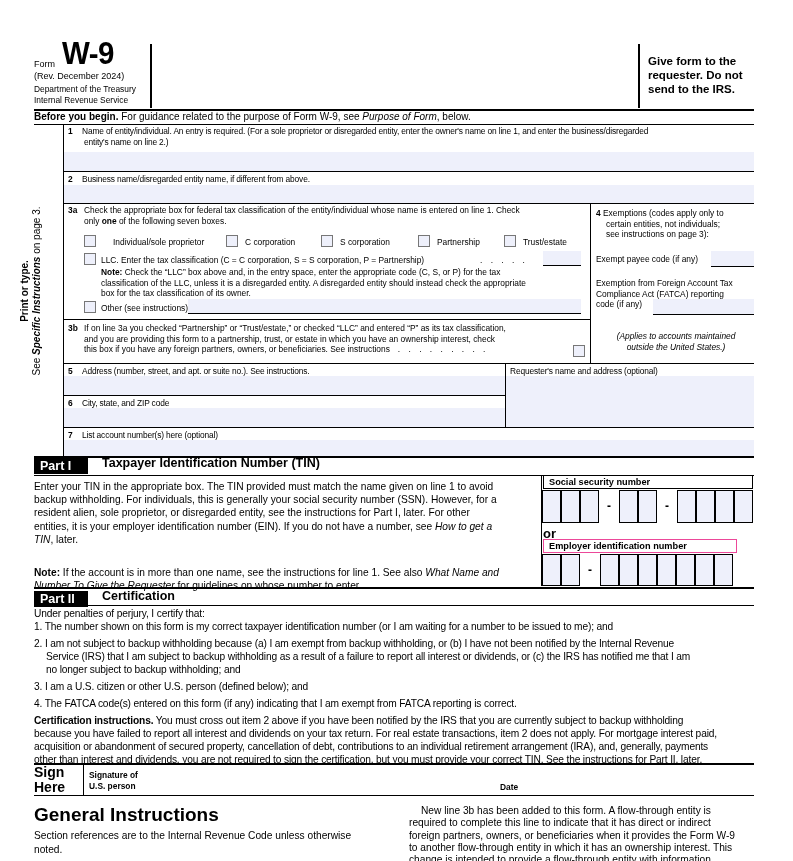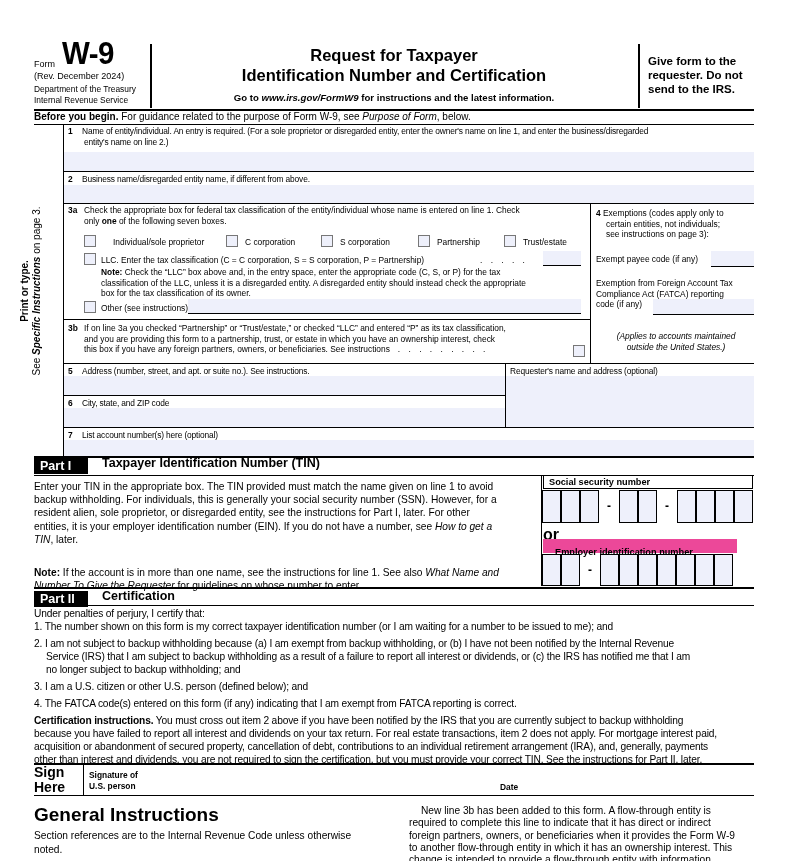--- a/index.html
+++ b/index.html
@@ -26,25 +26,20 @@
 
 <div class="abs" style="left:34px;top:40px;width:760px;height:70px;">
   <div class="abs" style="left:0;top:0;width:115px;">
     <span class="abs" style="left:0;top:19px;font-size:9px;">Form</span>
     <span class="abs" style="left:28px;top:-4px;font-size:31px;font-weight:bold;letter-spacing:-0.5px;transform:scaleX(0.95);transform-origin:left;">W-9</span>
     <span class="abs" style="left:0;top:31px;font-size:9px;white-space:nowrap;">(Rev. December 2024)</span>
     <span class="abs" style="left:0;top:44px;font-size:8.4px;white-space:nowrap;">Department of the Treasury</span>
     <span class="abs" style="left:0;top:55px;font-size:8.4px;white-space:nowrap;">Internal Revenue Service</span>
   </div>
   <div class="vline" style="left:116px;top:4px;width:2px;height:64px;"></div>
-  <div class="abs" style="left:150px;top:5px;width:420px;text-align:center;">
-    <div style="font-size:16.5px;font-weight:bold;line-height:20px;">Request for Taxpayer</div>
-    <div style="font-size:16.5px;font-weight:bold;line-height:20px;">Identification Number and Certification</div>
-    <div style="font-size:9.6px;font-weight:bold;margin-top:7px;"><span>Go to </span><span class="i">www.irs.gov/FormW9</span><span> for instructions and the latest information.</span></div>
-  </div>
   <div class="vline" style="left:604px;top:4px;width:2px;height:64px;"></div>
   <div class="abs" style="left:614px;top:14px;font-size:11.5px;font-weight:bold;line-height:14px;">
     <div>Give form to the</div>
     <div>requester. Do not</div>
     <div>send to the IRS.</div>
   </div>
 </div>
 <div class="hline" style="left:34px;top:109px;width:720px;height:2px;"></div>
 
 <div class="abs md" style="left:34px;top:111px;font-size:10px;"><span class="b">Before you begin.</span><span> For guidance related to the purpose of Form W-9, see </span><span class="i">Purpose of Form</span><span>, below.</span></div>
@@ -144,22 +139,22 @@
   <div class="digit" style="left:39px;top:0;"></div>
   <span class="dash" style="left:66px;top:9px;">-</span>
   <div class="digit" style="left:78px;top:0;"></div>
   <div class="digit" style="left:97px;top:0;"></div>
   <span class="dash" style="left:124px;top:9px;">-</span>
   <div class="digit" style="left:136px;top:0;"></div>
   <div class="digit" style="left:155px;top:0;"></div>
   <div class="digit" style="left:174px;top:0;"></div>
   <div class="digit" style="left:193px;top:0;"></div>
 </div>
-<span class="abs" style="left:543px;top:526px;font-size:16px;font-weight:bold;">or</span>
-<div class="abs" style="left:543px;top:539px;width:194px;height:14px;border:7px solid #ec4899;font-size:9.2px;font-weight:bold;padding-left:5px;line-height:12px;">Employer identification number</div>
+<span class="abs" style="left:543px;top:526px;font-size:13px;font-weight:bold;">or</span>
+<div class="abs" style="left:543px;top:539px;width:194px;height:14px;border:1px solid #ec4899;font-size:9.2px;font-weight:bold;padding-left:5px;line-height:12px;">Employer identification number</div>
 <div class="abs" style="left:541px;top:554px;width:215px;height:33px;">
   <div class="digit" style="left:1px;top:0;height:32px;"></div>
   <div class="digit" style="left:20px;top:0;height:32px;"></div>
   <span class="dash" style="left:47px;top:9px;">-</span>
   <div class="digit" style="left:59px;top:0;height:32px;"></div>
   <div class="digit" style="left:78px;top:0;height:32px;"></div>
   <div class="digit" style="left:97px;top:0;height:32px;"></div>
   <div class="digit" style="left:116px;top:0;height:32px;"></div>
   <div class="digit" style="left:135px;top:0;height:32px;"></div>
   <div class="digit" style="left:154px;top:0;height:32px;"></div>

